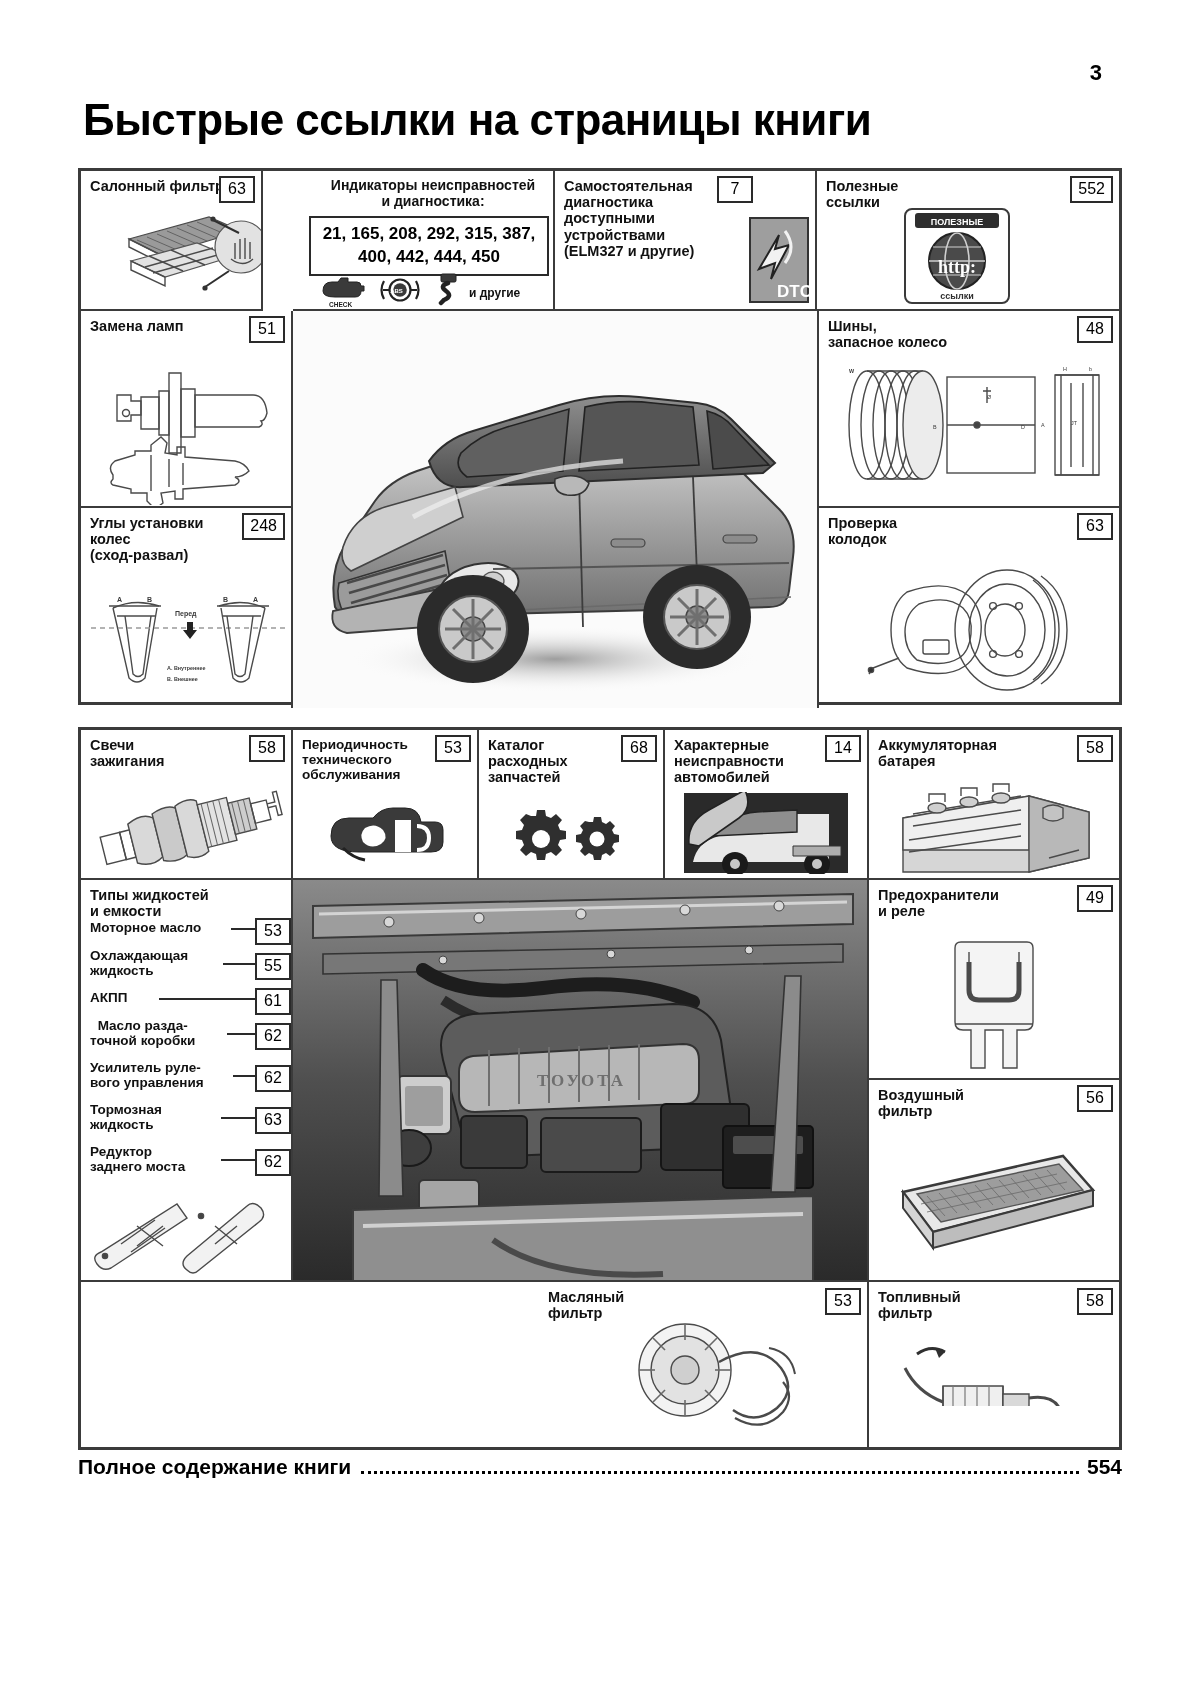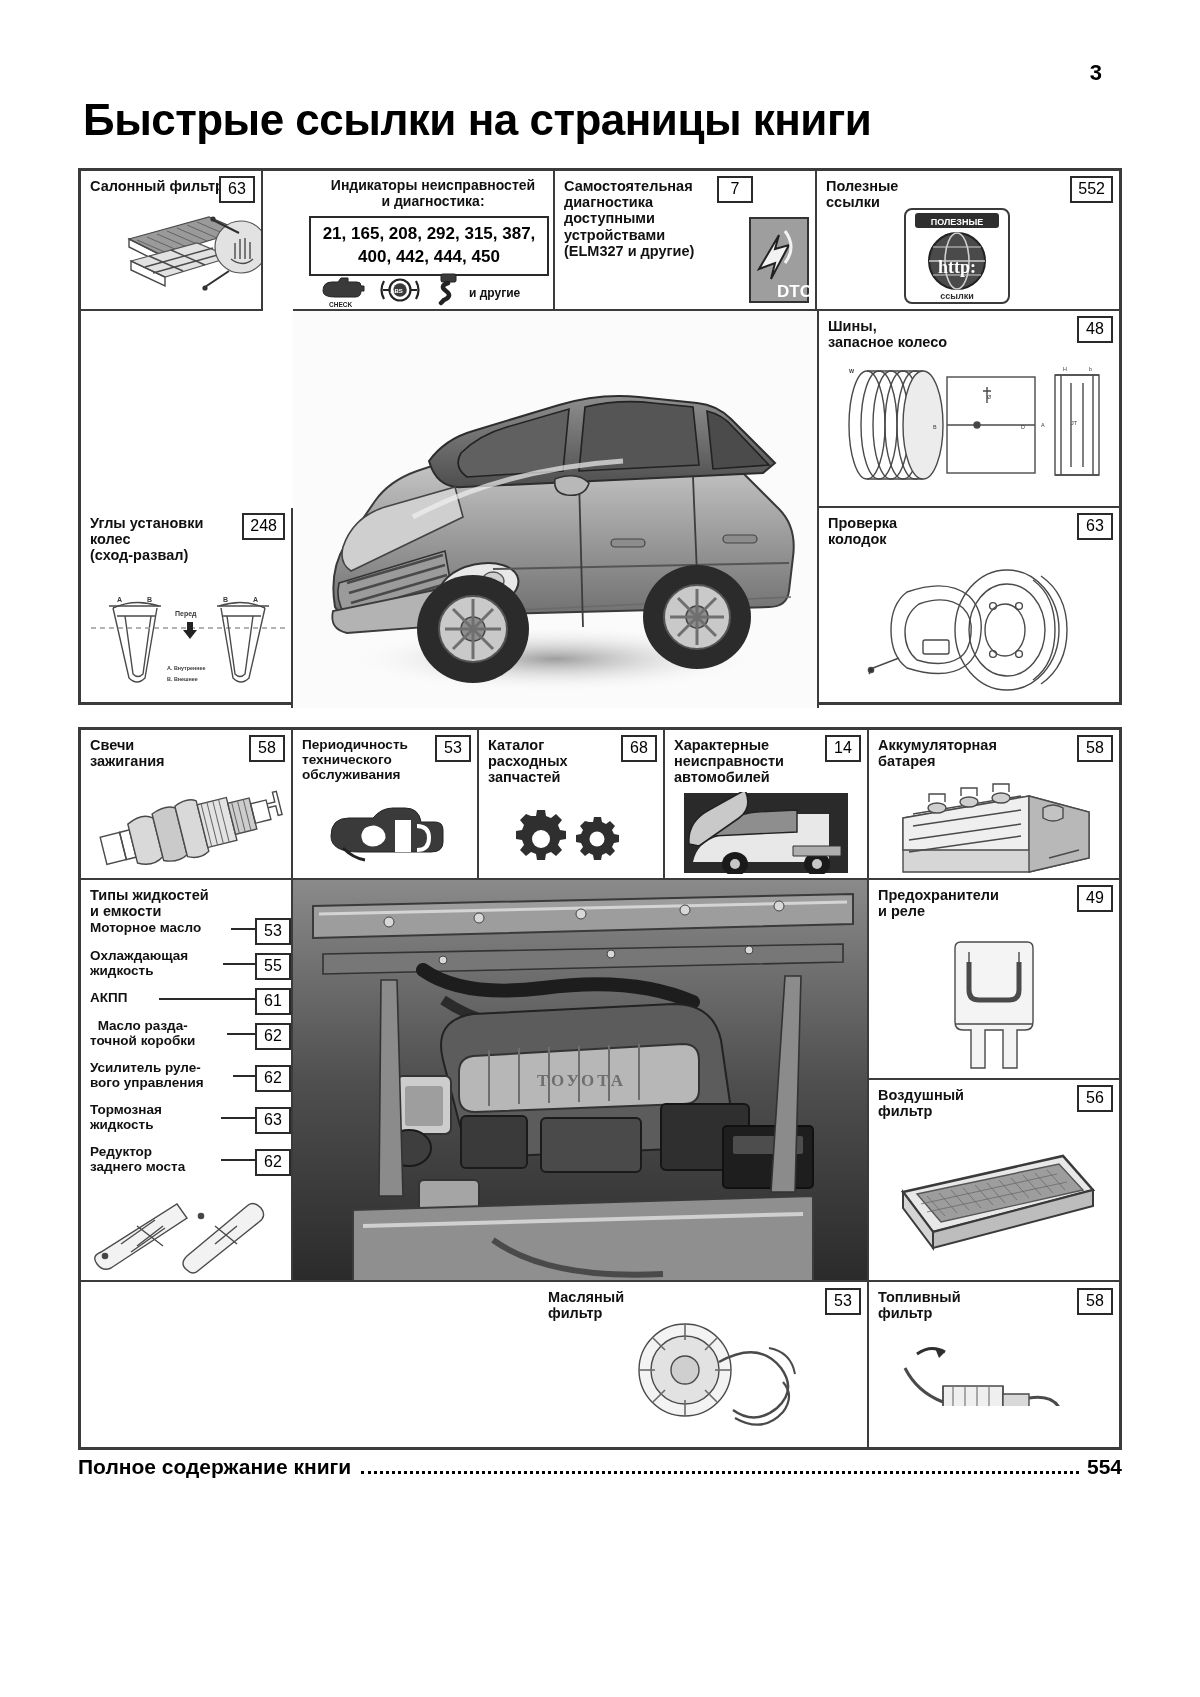--- a/index.html
+++ b/index.html
@@ -197,20 +197,43 @@
           <ellipse cx="54" cy="54" rx="12" ry="28" fill="none" stroke="#cfcfcf" stroke-width="1.6"></ellipse>
           <line x1="26" y1="54" x2="82" y2="54" stroke="#cfcfcf" stroke-width="1.6"></line>
           <line x1="30" y1="40" x2="78" y2="40" stroke="#cfcfcf" stroke-width="1.2"></line>
           <line x1="30" y1="68" x2="78" y2="68" stroke="#cfcfcf" stroke-width="1.2"></line>
           <text x="54" y="66" text-anchor="middle" font-size="18" font-weight="bold" fill="#fff" font-family="Liberation Serif, serif">http:</text>
           <text x="54" y="92" text-anchor="middle" font-size="9" font-weight="bold" fill="#2e2e2e" font-family="Liberation Sans, sans-serif">ссылки</text>
         </svg>
       </div>
     </div>
 
+    <div class="cell bb br" style="left:0;top:140px;width:212px;height:197px;">
+      <div class="ch">Замена ламп</div>
+      <div class="pg" style="right:6px;top:5px;">51</div>
+      <div class="art" style="left:14px;top:36px;">
+        <svg width="185" height="158" viewBox="0 0 185 158">
+          <g class="ln">
+            <path d="M22,58 l0,16 l14,0 l0,-6 l10,0 l0,-14 l-10,0 l0,-6 l-14,0 z"></path>
+            <circle cx="31" cy="66" r="3.5"></circle>
+            <path d="M46,50 l0,32 l18,0 l0,-32 z"></path>
+            <path d="M64,44 l0,44 l10,0 l0,-44 z"></path>
+            <path d="M74,26 l0,80 l12,0 l0,-80 z"></path>
+            <path d="M86,42 l0,48 l14,0 l0,-48 z"></path>
+            <path d="M100,48 l58,0 q12,0 14,18 q-2,8 -6,8 q3,4 -2,6 l-64,0 z"></path>
+          </g>
+          <g class="ln">
+            <path d="M18,128 q-6,-8 2,-14 l20,-6 l0,-4 l16,0 l0,-6 l10,-8 l6,6 l-2,10 l12,2 l0,-8 l8,0 l0,10 l50,4 q10,2 14,10 q-6,6 -14,6 q8,4 0,8 l-52,4 l0,10 l-8,0 l0,-8 l-14,2 l2,10 l-8,6 l-8,-8 l0,-8 l-16,0 l0,-4 l-18,-4 q-4,-2 0,-6 z"></path>
+            <line x1="56" y1="108" x2="56" y2="144"></line>
+            <line x1="74" y1="112" x2="74" y2="140"></line>
+            <line x1="88" y1="116" x2="88" y2="138"></line>
+          </g>
+        </svg>
+      </div>
+    </div>
 
     <div class="cell br" style="left:0;top:337px;width:212px;height:200px;">
       <div class="ch">Углы установки
 колес
 (сход-развал)</div>
       <div class="pg" style="right:6px;top:5px;">248</div>
       <div class="art" style="left:10px;top:78px;">
         <svg width="196" height="112" viewBox="0 0 196 112">
           <g class="ln">
             <path d="M22,22 l16,70 q8,8 16,0 l12,-70"></path>

